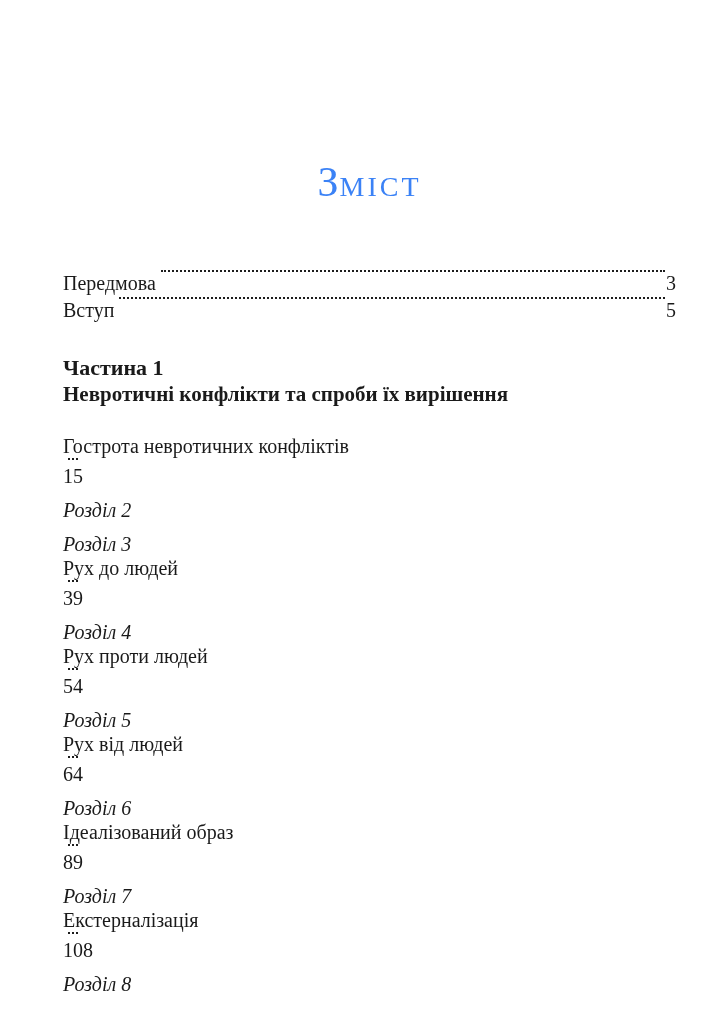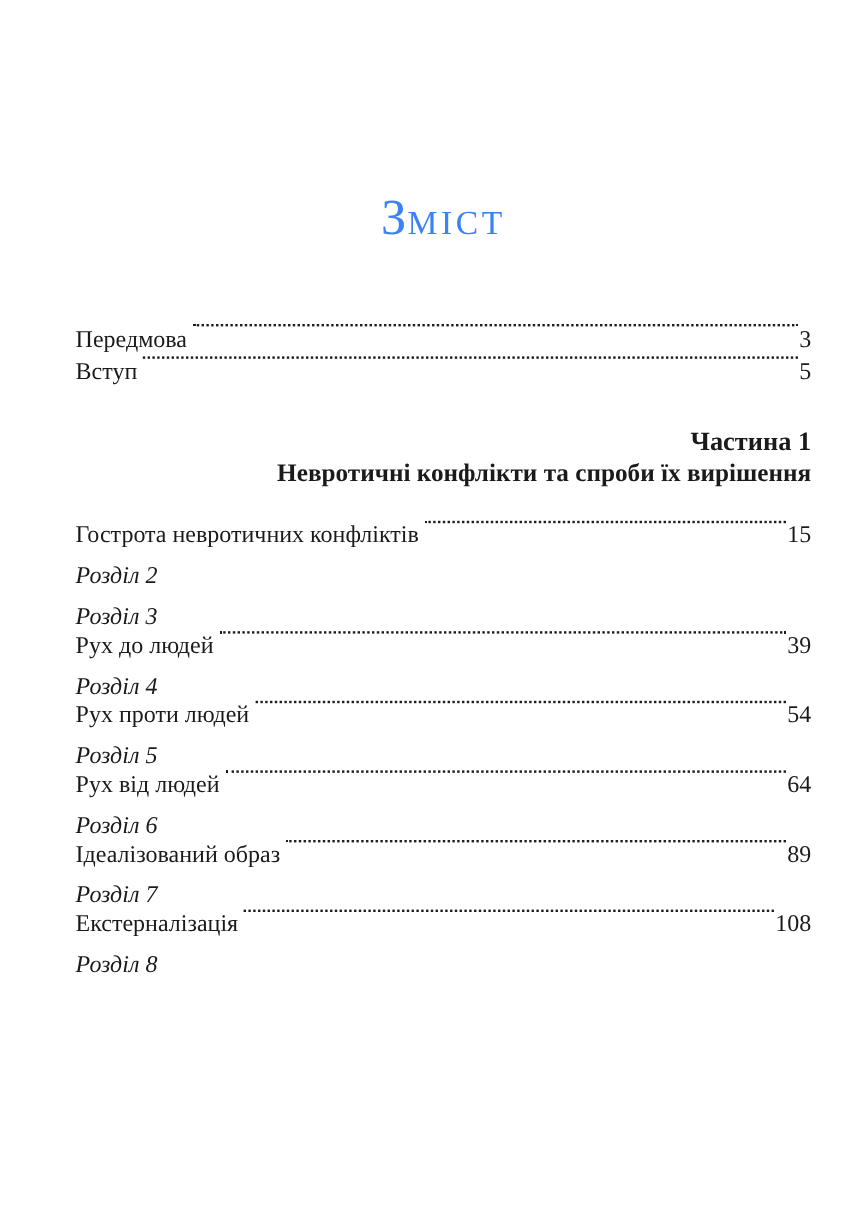--- a/index.html
+++ b/index.html
@@ -51,21 +51,20 @@
     border-bottom: 2px dotted #1c1c1c;
     margin: 0 1px 4px 5px;
     min-width: 10px;
   }
   .page-num {
     font-size: 20px;
   }
   
   .part {
     margin-top: 30px;
-    text-align: right;
   }
   .part-label {
     font-size: 22px;
     font-weight: bold;
     line-height: 27px;
   }
   .part-title {
     font-size: 21px;
     font-weight: bold;
     line-height: 27px;
@@ -80,20 +79,21 @@
   .chapter:first-child {
     margin-top: 0;
   }
   .chapter-label {
     font-style: italic;
     font-size: 20px;
     line-height: 24px;
   }
   .chapter .toc-row {
     line-height: 24px;
+    flex-direction: column;
   }
 </style>
 </head>
 <body>
 
 <div class="page">
   <div class="content">
 
     <div class="title-wrap">
       <span class="title"><span class="initial">З</span><span>МІСТ</span></span>

